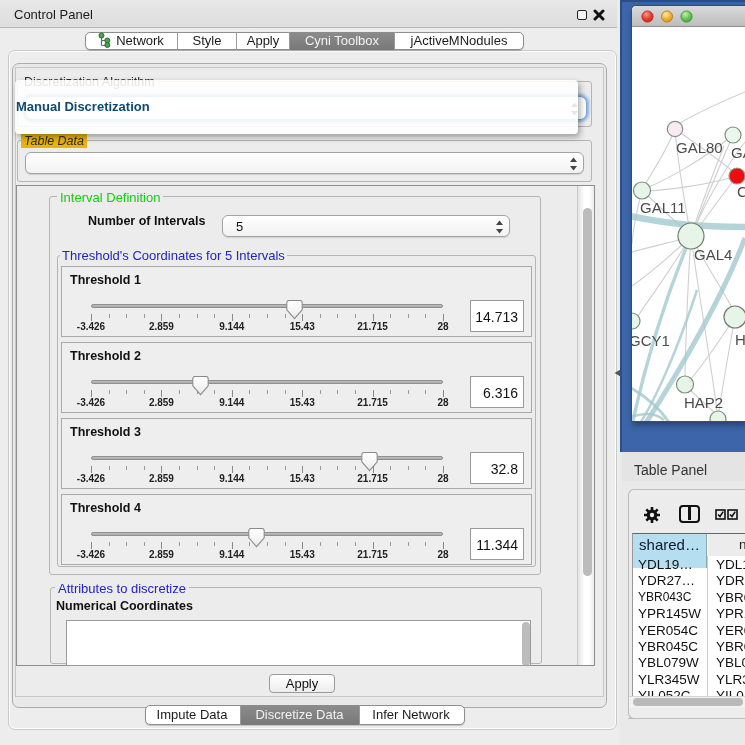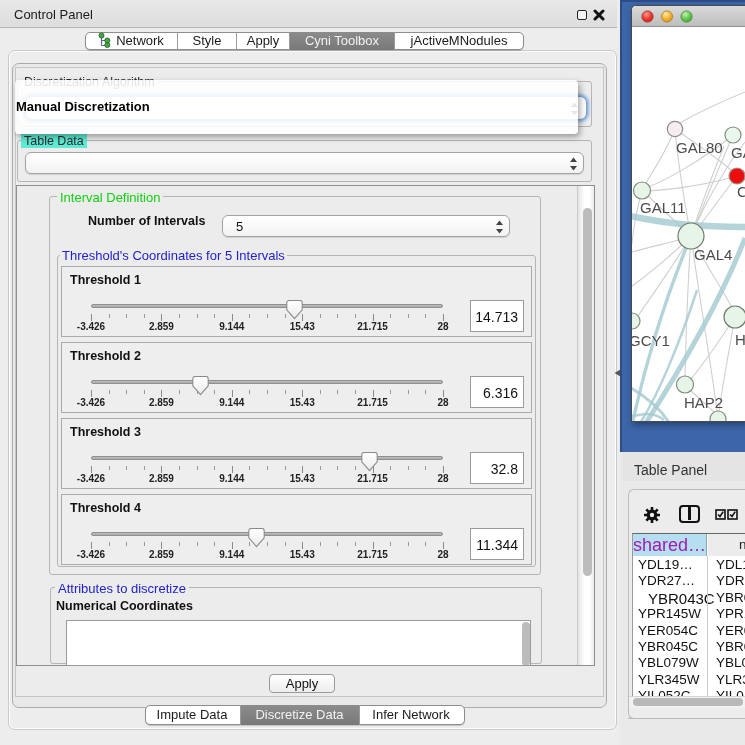--- a/index.html
+++ b/index.html
@@ -26,21 +26,21 @@
 <div style="position:absolute;left:395px;top:32px;width:128px;height:18px;color:#1a1a1a;border-radius:0 5px 5px 0;font-size:13px;text-align:center;line-height:18px;">jActiveMNodules</div>
 <div style="position:absolute;left:17px;top:81px;width:575px;height:46px;border:1px solid #b5b5b5;border-radius:3px;"></div>
 <div style="position:absolute;left:21px;top:75px;padding:0 3px;background:#ececec;font-size:12.5px;color:#2a2a2a;">Discretization Algorithm</div>
 <div style="position:absolute;left:25px;top:96px;width:562px;height:24px;background:#ffffff;border:1.5px solid #7aa8d6;border-radius:7px;box-shadow:0 0 3px 2px rgba(100,155,215,0.75);">
     <svg style="position:absolute;left:544px;top:5px" width="9" height="14" viewBox="0 0 9 14">
       <path d="M4.5,0.5 L8,5 L1,5 z" fill="#444"></path>
       <path d="M4.5,13.5 L8,9 L1,9 z" fill="#444"></path>
     </svg>
   </div>
 <div style="position:absolute;left:17px;top:140px;width:575px;height:42px;border:1px solid #b5b5b5;border-radius:3px;"></div>
-<div style="position:absolute;left:21px;top:134px;padding:0 3px;background:#5eead4;font-size:12.5px;color:#2a2a2a;">Table Data</div>
+<div style="position:absolute;left:21px;top:134px;padding:0 3px;background:#eab308;font-size:12.5px;color:#2a2a2a;font-style:italic;">Table Data</div>
 <div style="position:absolute;left:25px;top:152px;width:559px;height:22px;background:linear-gradient(#ffffff,#f2f2f2);border:1px solid #a3a3a3;border-radius:6px;box-shadow:0 1px 1px rgba(0,0,0,0.12);">
     <svg style="position:absolute;left:543px;top:4.0px" width="9" height="14" viewBox="0 0 9 14">
       <path d="M4.5,0.5 L8,5 L1,5 z" fill="#444"></path>
       <path d="M4.5,13.5 L8,9 L1,9 z" fill="#444"></path>
     </svg>
   </div>
 <div style="position:absolute;left:16px;top:185px;width:579px;height:481px;border:1px solid #8e8e8e;background:#ececec;overflow:hidden;"></div>
 <div style="position:absolute;left:577px;top:186px;width:17px;height:479px;background:linear-gradient(90deg,#e3e3e3,#ffffff 40%,#ffffff 70%,#ebebeb);border-left:1px solid #c9c9c9;"></div>
 <div style="position:absolute;left:582.5px;top:208px;width:9px;height:368px;background:#bcbcbc;border-radius:4.5px;"></div>
 <div style="position:absolute;left:49px;top:196px;width:492px;height:379px;border:1px solid #b5b5b5;border-radius:3px;"></div>
@@ -219,21 +219,21 @@
     <path d="M3,0.5 H14 A2.2,2.2 0 0 1 16.2,2.7 V9.8 L8.5,18.6 L0.8,9.8 V2.7 A2.2,2.2 0 0 1 3,0.5 Z" fill="url(#thg494)" stroke="#8a8a8a" stroke-width="1.1"></path>
   </svg>
 <div style="position:absolute;left:470px;top:528px;width:54px;height:32px;background:#ffffff;border:1px solid #9a9a9a;font-size:14px;color:#111;text-align:right;line-height:32px;padding-right:5px;">11.344</div>
 <div style="position:absolute;left:50px;top:587px;width:492px;height:77px;border:1px solid #b5b5b5;border-radius:3px;"></div>
 <div style="position:absolute;left:55px;top:581px;padding:0 3px;background:#ececec;font-size:13px;color:#2222cc;">Attributes to discretize</div>
 <div style="position:absolute;left:56px;top:599px;font-size:12.5px;font-weight:bold;color:#111;">Numerical Coordinates</div>
 <div style="position:absolute;left:66px;top:620px;width:465px;height:46px;background:#ffffff;border:1px solid #9a9a9a;overflow:hidden;">
     <div style="position:absolute;left:455px;top:1px;width:8px;height:44px;background:#bcbcbc;border-radius:4px;"></div>
   </div>
 <div style="position:absolute;left:15px;top:80px;width:563px;height:54px;border-radius:4px;overflow:hidden;background:rgba(255,255,255,0.87);box-shadow:2px 3px 6px rgba(0,0,0,0.35);">
-    <div style="position:absolute;left:1px;top:18px;font-size:13px;font-weight:bold;color:#000000;line-height:17px;">Manual Discretization</div>
+    <div style="position:absolute;left:1px;top:18px;font-size:13px;font-weight:bold;color:#0c4a6e;line-height:17px;">Manual Discretization</div>
   </div>
 <div style="position:absolute;left:269px;top:674px;width:66px;height:19px;background:linear-gradient(#ffffff,#ededed);border:1px solid #9a9a9a;border-radius:4px;font-size:13px;color:#111;text-align:center;line-height:18px;">Apply</div>
 <div style="position:absolute;left:144.5px;top:705px;width:320px;height:20px;background:#ffffff;border:1px solid #8e8e8e;border-radius:5px;box-shadow:0 1px 1px rgba(0,0,0,0.18);"></div>
 <div style="position:absolute;left:144.5px;top:705px;width:95px;height:20px;color:#1a1a1a;border-radius:5px 0 0 5px;font-size:13px;text-align:center;line-height:20px;">Impute Data</div>
 <div style="position:absolute;left:239.5px;top:705px;width:1px;height:20px;background:#9a9a9a;"></div>
 <div style="position:absolute;left:240.5px;top:705px;width:118px;height:20px;background:linear-gradient(#8c8c8c,#787878);color:#f2f2f2;font-size:13px;text-align:center;line-height:20px;">Discretize Data</div>
 <div style="position:absolute;left:358.5px;top:705px;width:1px;height:20px;background:#9a9a9a;"></div>
 <div style="position:absolute;left:359.5px;top:705px;width:103px;height:20px;color:#1a1a1a;border-radius:0 5px 5px 0;font-size:13px;text-align:center;line-height:20px;">Infer Network</div>
 <div style="position:absolute;left:617px;top:0;width:3px;height:745px;background:#ececec;"></div>
 <svg class="abs" style="left:614px;top:369px" width="7" height="8" viewBox="0 0 7 8">
@@ -339,30 +339,30 @@
   </div>
 <svg class="abs" style="left:715px;top:509px" width="11" height="11" viewBox="0 0 11 11">
 <rect x="1" y="1" width="9" height="9" fill="none" stroke="#111" stroke-width="1.6"></rect>
 <path d="M3,5.5 L5,7.5 L8.2,2.6" fill="none" stroke="#111" stroke-width="1.6"></path>
   </svg>
 <svg class="abs" style="left:726.5px;top:509px" width="11" height="11" viewBox="0 0 11 11">
 <rect x="1" y="1" width="9" height="9" fill="none" stroke="#111" stroke-width="1.6"></rect>
 <path d="M3,5.5 L5,7.5 L8.2,2.6" fill="none" stroke="#111" stroke-width="1.6"></path>
   </svg>
 <div style="position:absolute;left:632px;top:533px;width:113px;height:163px;background:#ffffff;border-top:1px solid #666;border-left:1px solid #999;overflow:hidden;"></div>
-<div style="position:absolute;left:633px;top:534px;width:74px;height:22px;background:#b5dff0;border-right:1px solid #8aa;font-size:18px;color:#a21caf;text-align:center;line-height:22px;">shared…</div>
+<div style="position:absolute;left:633px;top:534px;width:74px;height:34px;background:#b5dff0;border-right:1px solid #8aa;font-size:15px;color:#0f172a;text-align:center;line-height:22px;">shared…</div>
 <div style="position:absolute;left:708px;top:534px;width:37px;height:22px;background:#ececec;font-size:13.5px;color:#222;">
     <div style="position:absolute;left:31px;top:0;line-height:22px;">na</div>
   </div>
 <div style="position:absolute;left:632px;top:556px;width:113px;height:140px;overflow:hidden;"></div>
 <div style="position:absolute;left:638px;top:557.0px;width:66px;font-size:13.5px;color:#111;">YDL19…</div>
 <div style="position:absolute;left:716px;top:557.0px;width:30px;font-size:13.5px;color:#111;">YDL1</div>
 <div style="position:absolute;left:638px;top:573.4px;width:66px;font-size:13.5px;color:#111;">YDR27…</div>
 <div style="position:absolute;left:716px;top:573.4px;width:30px;font-size:13.5px;color:#111;">YDR2</div>
-<div style="position:absolute;left:638px;top:589.8px;width:66px;font-size:15px;color:#111;margin-left:10px;">YBR043C</div>
+<div style="position:absolute;left:638px;top:589.8px;width:66px;font-size:12px;color:#111;">YBR043C</div>
 <div style="position:absolute;left:716px;top:589.8px;width:30px;font-size:13.5px;color:#111;">YBR0</div>
 <div style="position:absolute;left:638px;top:606.2px;width:66px;font-size:13.5px;color:#111;">YPR145W</div>
 <div style="position:absolute;left:716px;top:606.2px;width:30px;font-size:13.5px;color:#111;">YPR1</div>
 <div style="position:absolute;left:638px;top:622.6px;width:66px;font-size:13.5px;color:#111;">YER054C</div>
 <div style="position:absolute;left:716px;top:622.6px;width:30px;font-size:13.5px;color:#111;">YER0</div>
 <div style="position:absolute;left:638px;top:639.0px;width:66px;font-size:13.5px;color:#111;">YBR045C</div>
 <div style="position:absolute;left:716px;top:639.0px;width:30px;font-size:13.5px;color:#111;">YBR0</div>
 <div style="position:absolute;left:638px;top:655.4px;width:66px;font-size:13.5px;color:#111;">YBL079W</div>
 <div style="position:absolute;left:716px;top:655.4px;width:30px;font-size:13.5px;color:#111;">YBL0</div>
 <div style="position:absolute;left:638px;top:671.8px;width:66px;font-size:13.5px;color:#111;">YLR345W</div>

